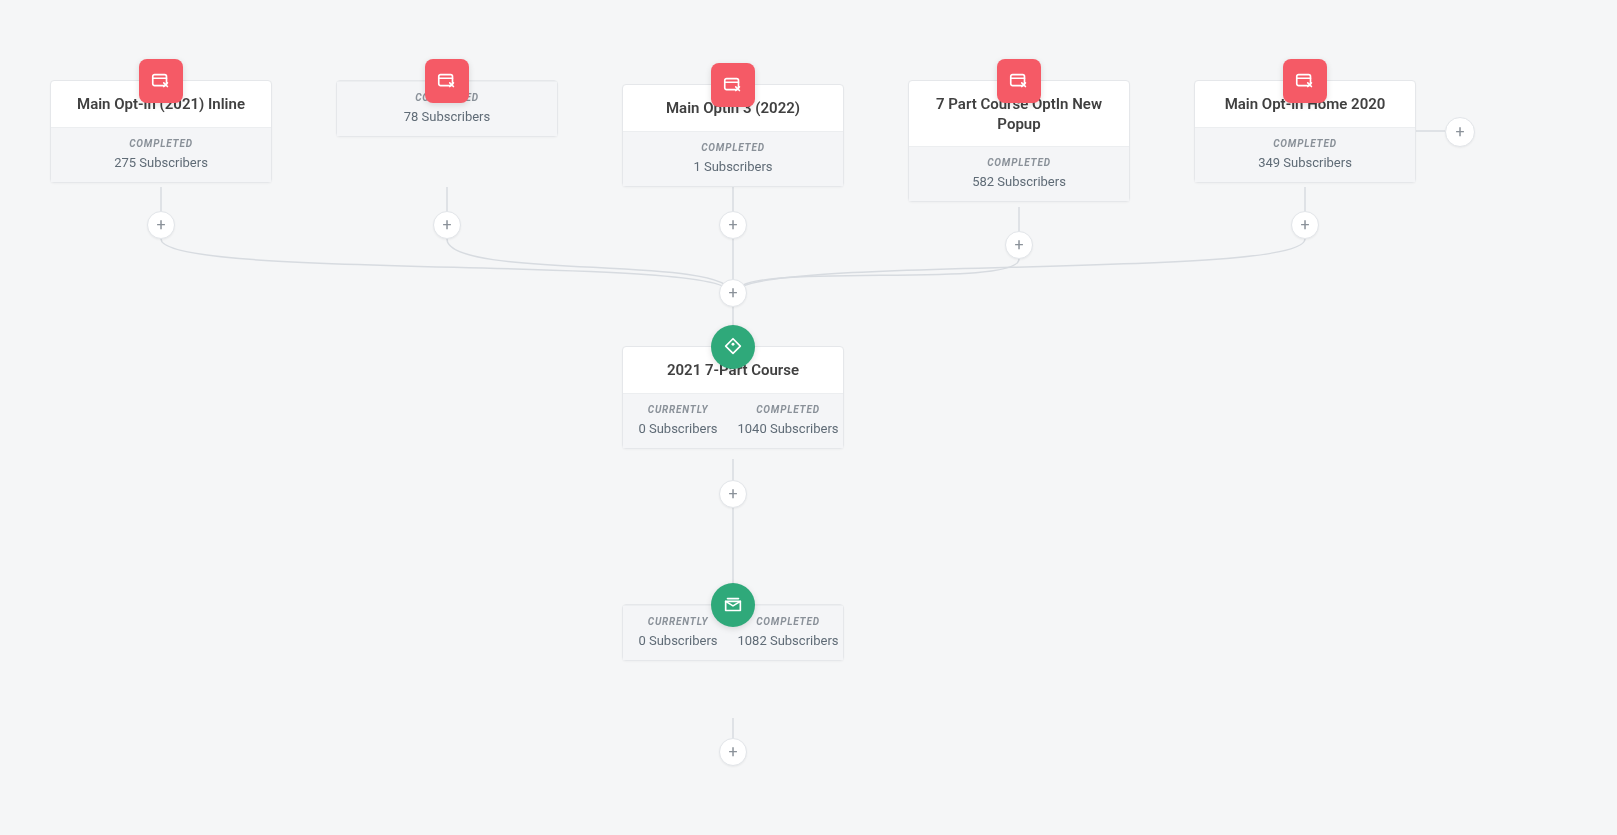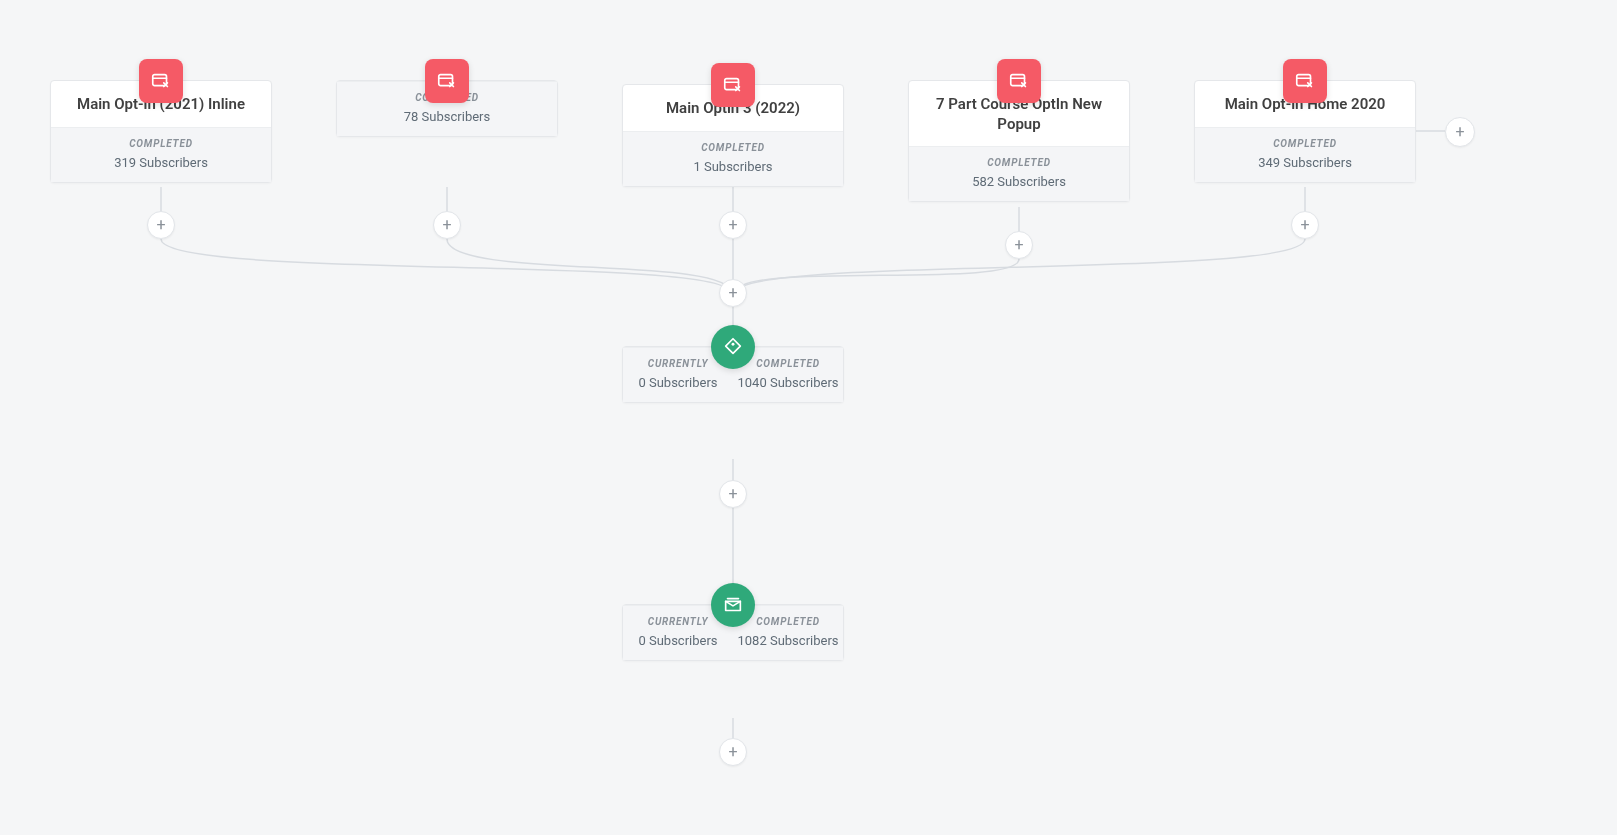--- a/index.html
+++ b/index.html
@@ -135,21 +135,21 @@
           <rect x="3" y="5" width="15" height="12" rx="2"></rect>
           <path d="M3 9h15"></path>
           <path d="M15 14l4 4"></path>
           <path d="M19 14l-4 4"></path>
         </svg>
     </div>
     <div class="title">Main Opt-in (2021) Inline</div>
     <div class="stats">
       <div class="stat">
         <div class="label">COMPLETED</div>
-        <div class="value">319 Subscribers</div>
+        <div class="value">275 Subscribers</div>
       </div>
     </div>
   </div>
 
   <div class="node" style="left:336px; top:80px;">
     <div class="node-icon ic-red">
       <svg class="glyph" viewBox="0 0 24 24" fill="none" stroke="#fff" stroke-width="1.8" stroke-linecap="round" stroke-linejoin="round">
           <rect x="3" y="5" width="15" height="12" rx="2"></rect>
           <path d="M3 9h15"></path>
           <path d="M15 14l4 4"></path>
@@ -242,20 +242,21 @@
       <span>+</span>
     </div>
 
   <div class="node" style="left:622px; top:346px;">
     <div class="node-icon ic-green">
       <svg class="glyph" viewBox="0 0 24 24" fill="none" stroke="#fff" stroke-width="1.8" stroke-linecap="round" stroke-linejoin="round">
           <path d="M12 3l8 8-8 8-8-8 8-8z"></path>
           <circle cx="12" cy="9" r="1.6" fill="#fff" stroke="none"></circle>
         </svg>
     </div>
+    <div class="title">2021 7-Part Course</div>
     <div class="stats">
       <div class="stat">
         <div class="label">CURRENTLY</div>
         <div class="value">0 Subscribers</div>
       </div>
       <div class="stat">
         <div class="label">COMPLETED</div>
         <div class="value">1040 Subscribers</div>
       </div>
     </div>

